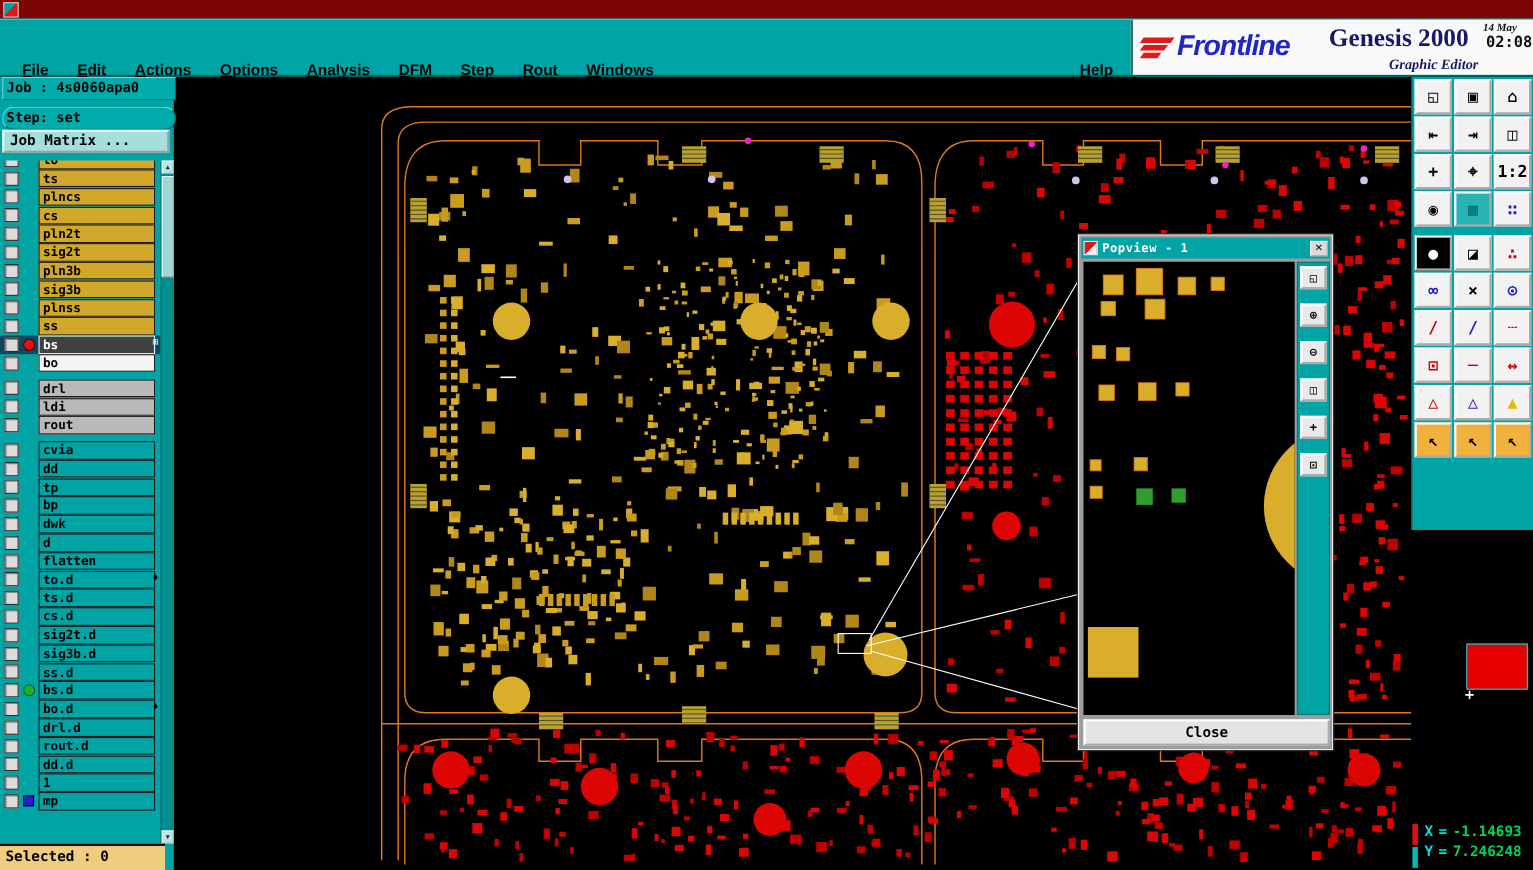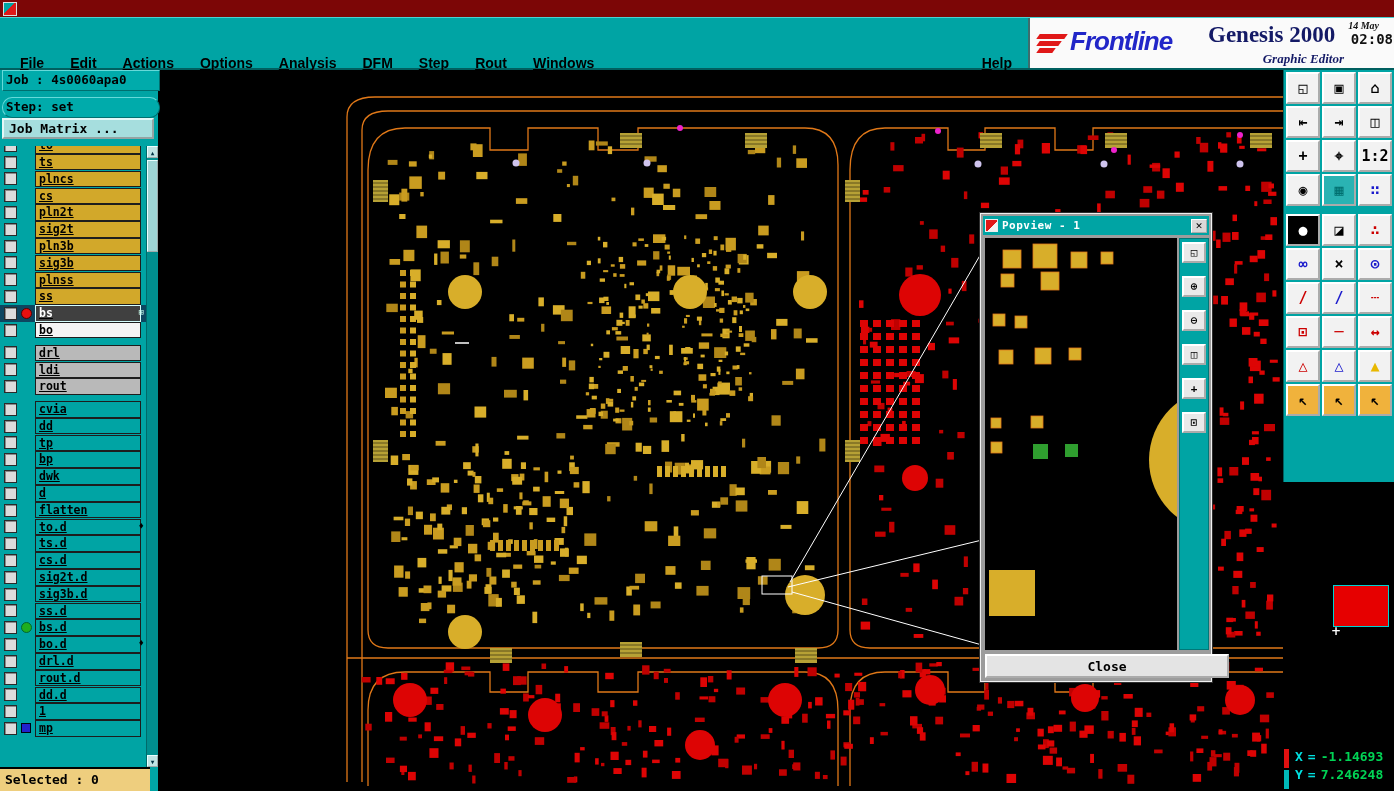--- a/index.html
+++ b/index.html
@@ -36,21 +36,21 @@
   #leftpanel{position:absolute;left:0;top:70px;width:160px;height:721px;background:#00a4a4;
     border-right:2px solid #000;box-sizing:border-box;}
   .job-box{position:absolute;left:2px;top:0;width:150px;height:17px;background:#00abab;
     border:1px solid #006f6f;border-top-color:#66d9d9;border-left-color:#66d9d9;
     font:bold 12.5px "DejaVu Sans Mono",monospace;color:#000;padding:1px 3px;box-sizing:content-box;}
   .job-box.step{top:27px;border-radius:10px;}
   .matrix-btn{position:absolute;left:2px;top:48px;width:152px;height:21px;background:#a6dede;
     border:2px outset #e2f7f7;font:bold 13px "DejaVu Sans Mono",monospace;color:#000;
     padding:1px 5px;box-sizing:border-box;cursor:default;}
   #layer-list{position:absolute;left:0;top:76px;width:146px;height:621px;overflow:hidden;}
-  .layer-row{position:relative;height:16.8px;display:flex;align-items:center;text-decoration:underline;}
+  .layer-row{position:relative;height:16.8px;display:flex;align-items:center;}
   .layer-row:first-child{margin-top:-9px;}
   .row-sel{background:#0d4660;}
   .layer-gap{height:6px;}
   .cb{width:11px;height:11px;margin-left:4px;background:#dcdcdc;border:1px solid #2a2a2a;
     box-shadow:inset 1px 1px 0 #8a8a8a;flex:none;}
   .dotslot{width:18px;display:flex;justify-content:center;align-items:center;flex:none;}
   .dot-red{width:9px;height:9px;border-radius:50%;background:#e81010;border:1px solid #550000;}
   .dot-green{width:9px;height:9px;border-radius:50%;background:#1fae1f;border:1px solid #063;}
   .dot-bluesq{width:8px;height:8px;background:#2222cc;border:1px solid #001;}
   .lname{width:101px;height:14.5px;line-height:14px;border:1px solid #1d1d1d;
@@ -85,21 +85,21 @@
   .pv-icon{width:11px;height:11px;background:linear-gradient(135deg,#e01818 0 55%,#f2f2f2 55% 100%);border:1px solid #eee;}
   #pv-title .pt{font:bold 11px "DejaVu Sans Mono",monospace;color:#fff;letter-spacing:.5px;}
   #pv-close-x{margin-left:auto;width:16px;height:14px;background:#d9d9d9;border:1px outset #fff;
     font:bold 9px "DejaVu Sans",sans-serif;color:#000;display:flex;align-items:center;justify-content:center;box-sizing:border-box;}
   #pv-canvas{position:absolute;left:4px;top:24px;width:192px;height:412px;background:#000;}
   #pv-strip{position:absolute;left:198px;top:24px;width:30px;height:412px;background:#00a4a4;
     border:1px solid #007878;box-sizing:border-box;}
   .pv-btn{position:relative;width:24px;height:21px;margin:3px auto 13px auto;background:#e9e9e9;
     border:2px outset #fff;font:bold 11px "DejaVu Sans Mono",monospace;color:#000;
     display:flex;align-items:center;justify-content:center;box-sizing:border-box;}
-  #pv-close-bar{position:absolute;left:4px;top:440px;width:244px;height:24px;background:#ef4444;}
+  #pv-close-bar{position:absolute;left:4px;top:440px;width:224px;height:24px;background:#ef4444;}
   #pv-close-btn{width:100%;height:100%;background:#e4e4e4;border:2px outset #fff;
     font:bold 13px "DejaVu Sans Mono",monospace;color:#000;display:flex;align-items:center;
     justify-content:center;box-sizing:border-box;}
 
   
   #righttb{position:absolute;left:1283px;top:70px;width:111px;height:412px;background:#00a4a4;
     border-left:1px solid #005f5f;padding:2px;box-sizing:border-box;}
   .tb-grid{display:grid;grid-template-columns:repeat(3,34px);gap:2px;}
   .tb-gap{height:8px;}
   .tb-btn{width:34px;height:32px;background:#f2f2f2;border:2px outset #ffffff;

